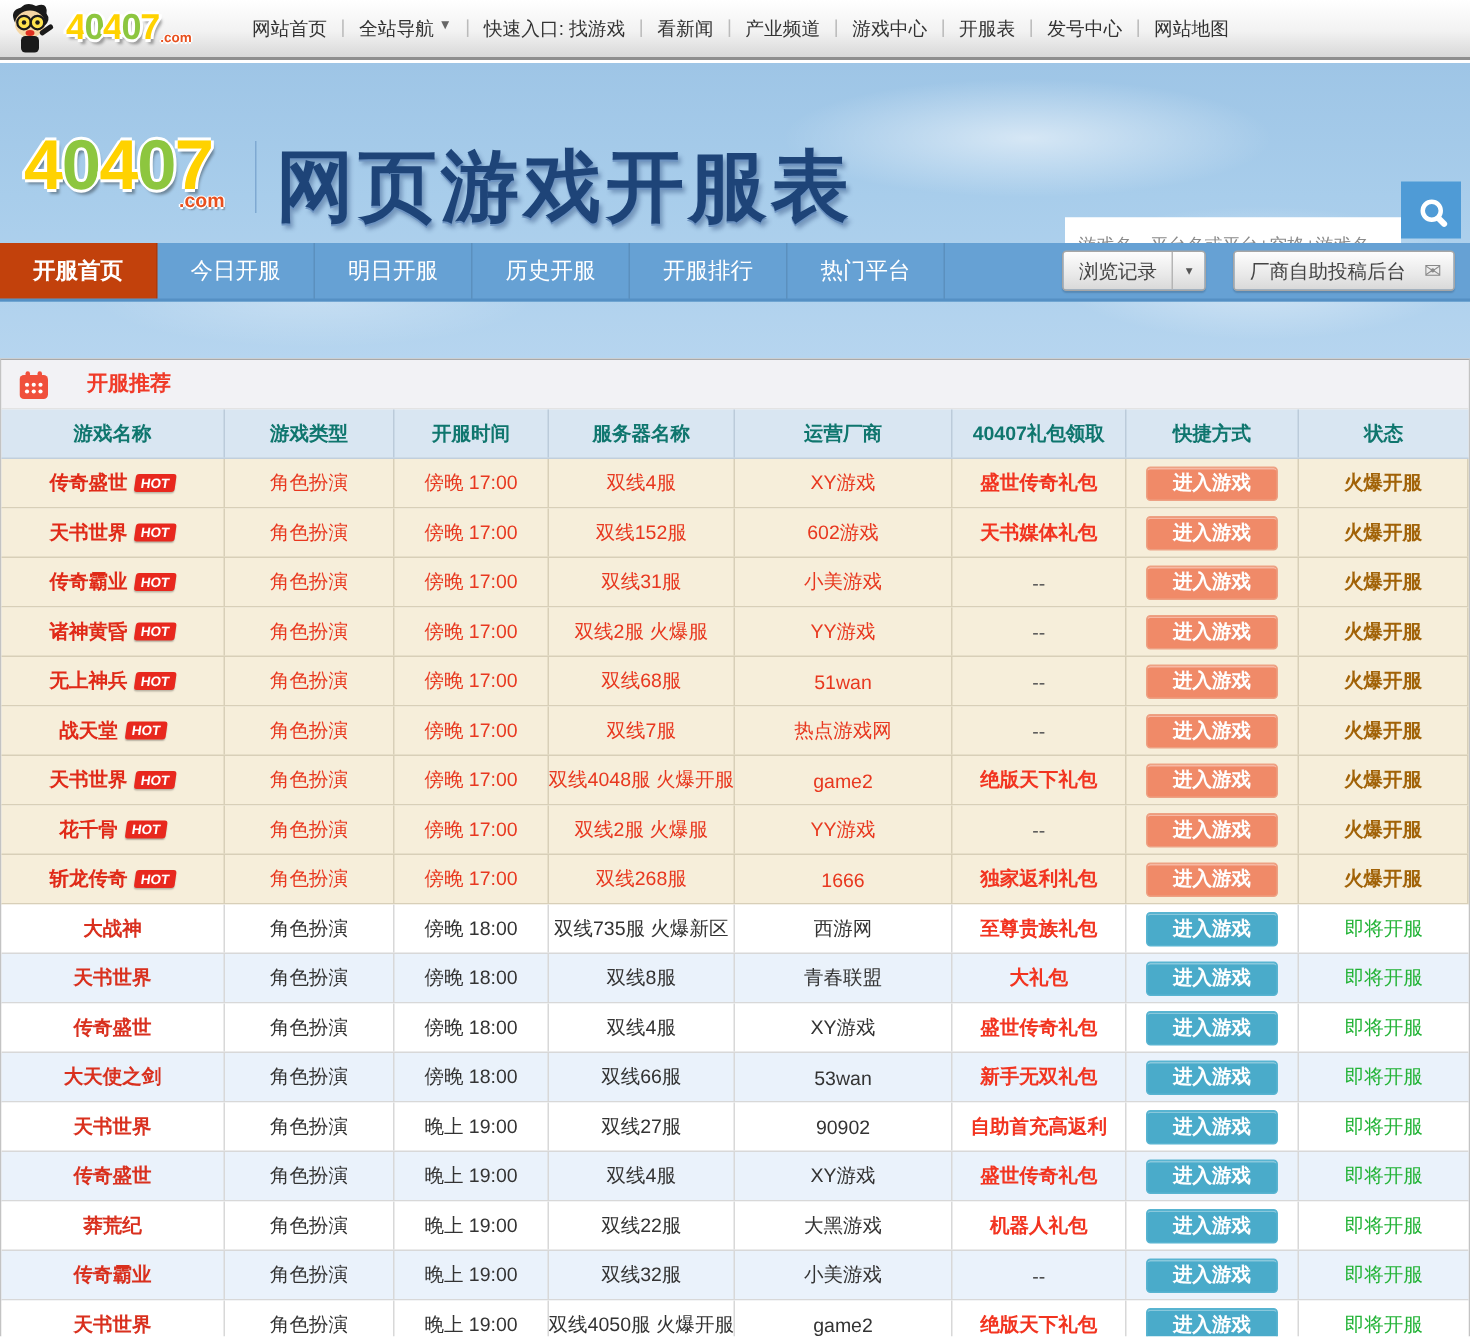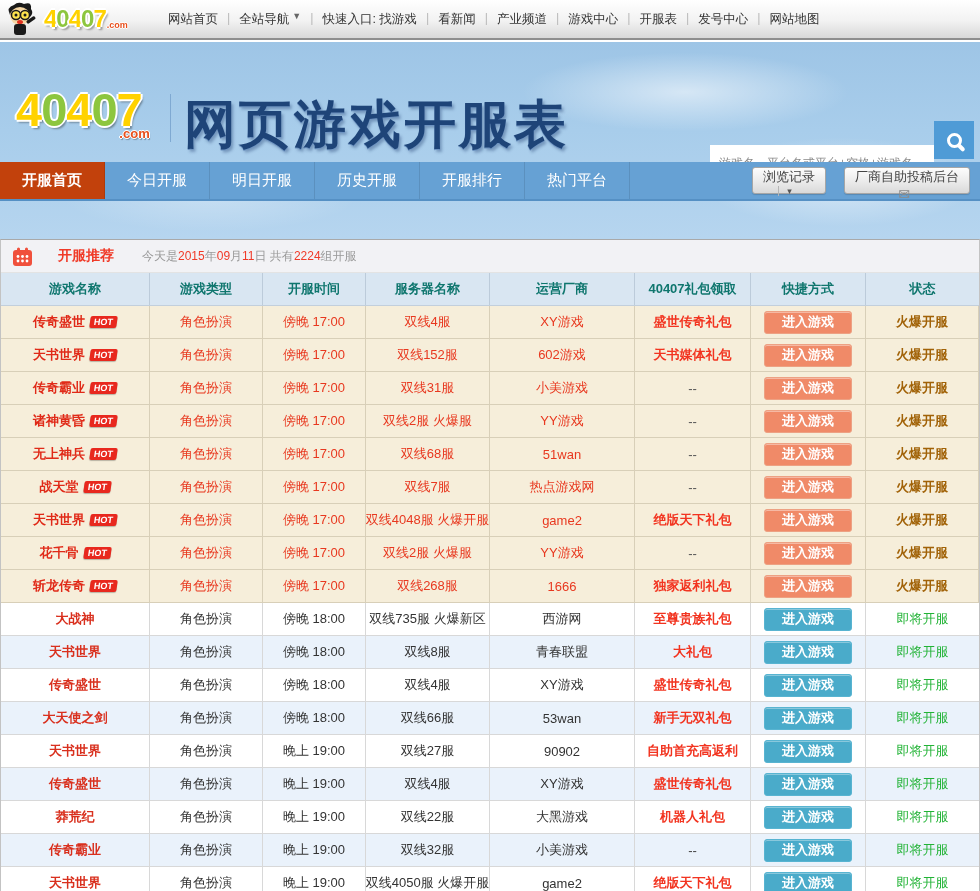--- a/index.html
+++ b/index.html
@@ -53,21 +53,21 @@
   
   .tabbar { position:absolute; left:0; top:120px; width:980px; height:39px; background:#66a1d4;
     border-bottom:2px solid #5590c4; display:flex; align-items:center; }
   .tabs { display:flex; height:100%; }
   .tab { width:105px; height:100%; display:flex; align-items:center; justify-content:center;
     color:#fff; font-size:15px; cursor:pointer; border-right:1px solid rgba(0,0,0,.10); }
   .tab.active { background:#c2410c; font-weight:bold; }
   .tab-actions { margin-left:auto; display:flex; align-items:center; gap:18px; margin-right:10px; }
   .btn-gray { display:flex; align-items:center; height:27px; border:1px solid #a6a6a6; border-radius:3px;
     background:linear-gradient(180deg,#fdfdfd,#e9e9e9 60%,#d9d9d9); font-size:13px; color:#444;
-    cursor:pointer; box-shadow:0 1px 1px rgba(0,0,0,.15);flex-direction:column; }
+    cursor:pointer; box-shadow:0 1px 1px rgba(0,0,0,.15); }
   .btn-gray .lbl { padding:0 10px; }
   .arrow-seg { width:22px; height:100%; display:flex; align-items:center; justify-content:center;
     border-left:1px solid #b5b5b5; font-size:9px; color:#555; }
   .env { margin:0 8px 0 2px; font-size:14px; color:#8a8a8a; }
 
   
   .content { position:absolute; top:239px; left:0; width:980px; background:#fff;
     border:1px solid #c3c3c3; border-top:1px solid #a9a9a9; }
   .rec-bar { height:33px; background:#f2f2f5; border-bottom:1px solid #e3e3e3;
     display:flex; align-items:center; }
@@ -206,21 +206,20 @@
         <rect x="4" y="0.5" width="3" height="5" rx="1.5" fill="#f0503c"></rect>
         <rect x="12" y="0.5" width="3" height="5" rx="1.5" fill="#f0503c"></rect>
         <circle cx="5" cy="9.5" r="1.4" fill="#fff"></circle>
           <circle cx="9.5" cy="9.5" r="1.4" fill="#fff"></circle>
           <circle cx="14" cy="9.5" r="1.4" fill="#fff"></circle>
         <circle cx="5" cy="14" r="1.4" fill="#fff"></circle>
           <circle cx="9.5" cy="14" r="1.4" fill="#fff"></circle>
           <circle cx="14" cy="14" r="1.4" fill="#fff"></circle>
       </svg>
       <span class="rec-title">开服推荐</span>
-      <span class="rec-date"><span class="seg">今天是</span><span class="seg red">2015</span><span class="seg">年</span><span class="seg red">09</span><span class="seg">月</span><span class="seg red">11</span><span class="seg">日 共有</span><span class="seg red">2224</span><span class="seg">组开服</span></span>
     </div>
     <div class="thead">
         <div class="th">游戏名称</div>
         <div class="th">游戏类型</div>
         <div class="th">开服时间</div>
         <div class="th">服务器名称</div>
         <div class="th">运营厂商</div>
         <div class="th">40407礼包领取</div>
         <div class="th">快捷方式</div>
         <div class="th">状态</div>

